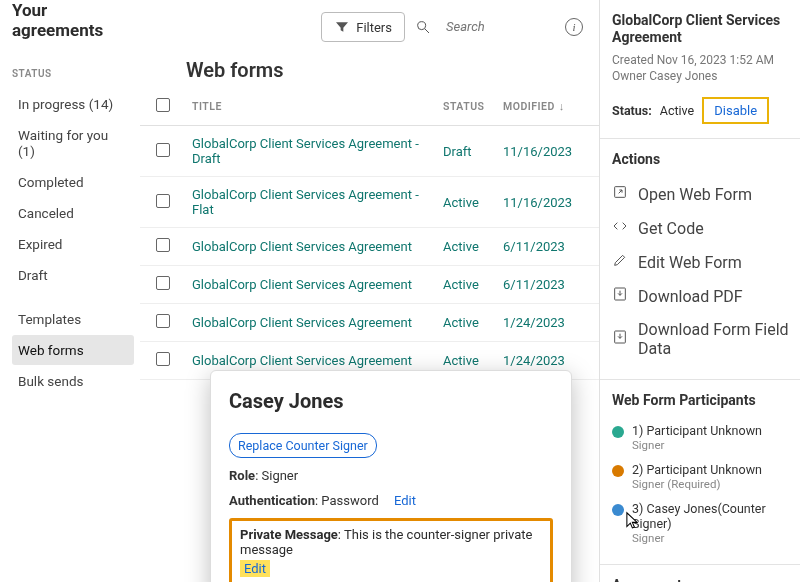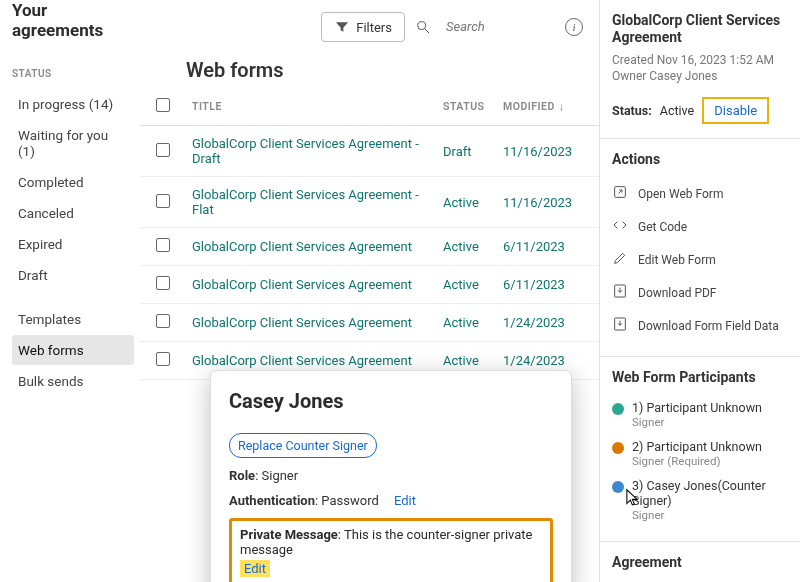--- a/index.html
+++ b/index.html
@@ -28,21 +28,21 @@
   .sort-ic { font-size:11px; margin-left:4px;}
 
   .right { width:200px; flex:0 0 200px; padding:12px 10px 0 12px; background:#fff; font-size:12.5px; }
   .right h3 { font-size:14px; font-weight:700; color:#333; line-height:1.2; margin-bottom:6px;}
   .meta { color:#777; font-size:12px; line-height:1.4;}
   .status-line { margin-top:12px; display:flex; align-items:center; gap:8px;}
   .status-line b { font-weight:700; color:#333;}
   .disable-btn { border:2px solid #eab308; border-radius:0; padding:4px 10px; color:#1868d6; cursor:pointer; font-size:13px;}
   .divider { border-top:1px solid #e3e3e3; margin:14px -10px 12px -12px;}
   .actions h4, .parts h4, .ags h4 { font-size:14px; font-weight:700; margin-bottom:10px; color:#333;}
-  .act-item { display:flex; align-items:center; gap:10px; padding:7px 0; cursor:pointer; color:#444; font-size:12px;}
+  .act-item { display:flex; align-items:center; gap:10px; padding:7px 0; cursor:pointer; color:#444; font-size:16px;}
   .act-ic { width:16px; height:16px; stroke:#555; fill:none; stroke-width:1.5;}
   .part-item { display:flex; gap:8px; padding:5px 0; align-items:flex-start; position:relative;}
   .dot { width:12px; height:12px; border-radius:50%; margin-top:3px; flex:0 0 12px;}
   .dot.teal{background:#2aa890;} .dot.orange{background:#d87a00;} .dot.blue{background:#3a8ad0;}
   .part-name { font-size:12.5px; color:#333;}
   .part-role { font-size:11.5px; color:#888;}
   .cursor-ic { position:absolute; left:8px; top:14px; width:22px; height:22px; pointer-events:none;}
 
   
   .popup { position:absolute; left:210px; top:370px; width:362px; background:#fff; border:1px solid #ddd; border-radius:6px; box-shadow:0 6px 24px rgba(0,0,0,.25); padding:18px 18px 16px 18px;}

